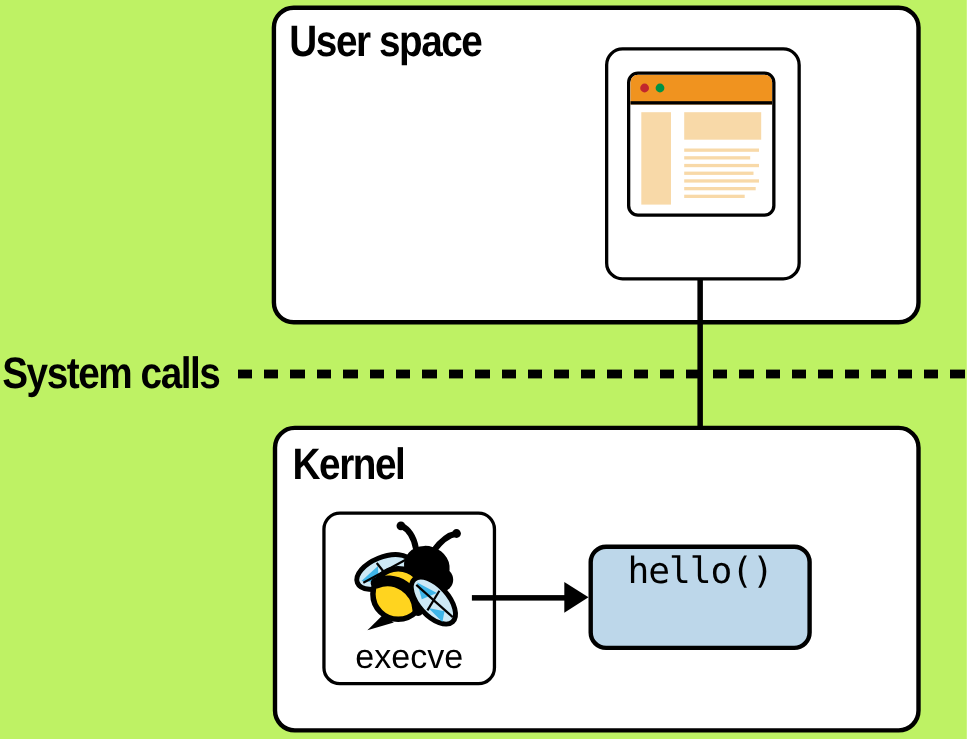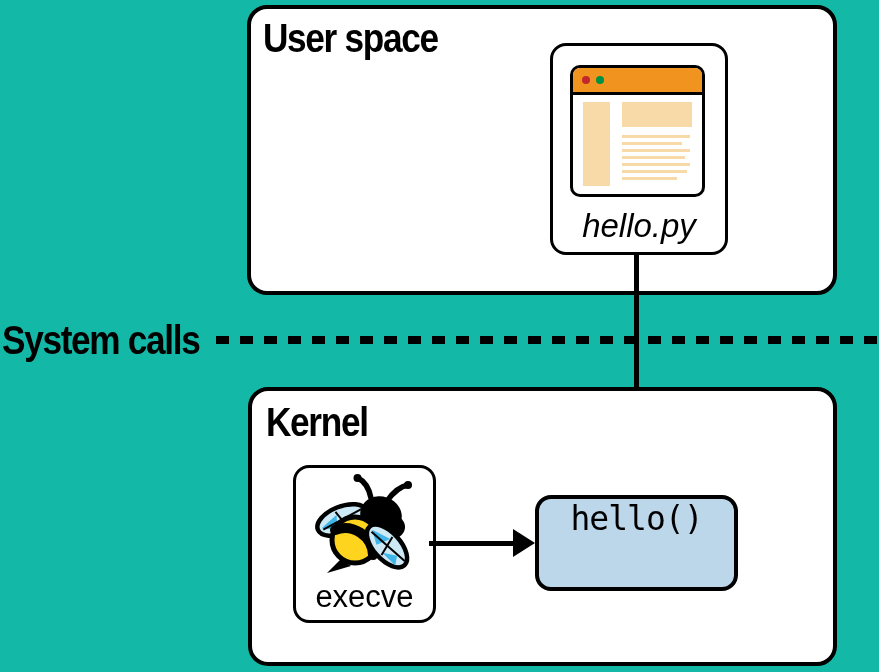--- a/index.html
+++ b/index.html
@@ -1,17 +1,17 @@
 <!DOCTYPE html>
 <html style="--line-black: #000000; --orange-titlebar: #F0931F; --peach-content: #F8D9A8; --red-dot: #C1272D; --green-dot: #009245; --blue-box: #BDD7EA; --bee-yellow: #FFD41F; --wing-blue: #CDE9F6; --wing-accent: #3FB5E8;"><head>
 <meta charset="utf-8">
 <style>
   html,body { margin:0; padding:0; background:#ffffff; }
   #canvas {
-    position:relative; width:879px; height:672px; background:#14b8a6; overflow:hidden;
+    position:relative; width:879px; height:672px; background:#bef264; overflow:hidden;
     font-family:"Liberation Sans", sans-serif; color:#000;
   }
 
   
   .frame {
     position:absolute; background:#fff;
     border:4px solid var(--line-black,#000); border-radius:20px;
     box-sizing:border-box;
   }
   #user-space-box { left:247px; top:5px;  width:590px; height:290px; }
@@ -71,21 +71,21 @@
   }
   #h-arrow-line { left:429px; top:541px; width:87px; height:5px; }
   #h-arrow-head {
     position:absolute; left:513px; top:529px; width:0; height:0;
     border-top:14px solid transparent; border-bottom:14px solid transparent;
     border-left:22px solid var(--line-black,#000);
   }
 
   
   #execve-box {
-    left:293px; top:465px; width:143px; height:158px;
+    left:293px; top:465px; width:158px; height:158px;
     border-width:3.5px; border-radius:16px;
   }
   #bee-icon { position:absolute; left:50%; top:2px; transform:translateX(-50%); }
   #execve-label {
     position:absolute; left:0; right:0; bottom:8px; text-align:center;
     font-size:31px; line-height:1;
   }
   #hello-fn-box {
     left:535px; top:495px; width:203px; height:96px;
     background:var(--blue-box,#BDD7EA); border-radius:16px;
@@ -115,21 +115,20 @@
       <div class="peach" id="bc-hero"></div>
       <div class="bc-line" style="top:40px;width:68px;"></div>
       <div class="bc-line" style="top:47px;width:60px;"></div>
       <div class="bc-line" style="top:54px;width:68px;"></div>
       <div class="bc-line" style="top:61px;width:63px;"></div>
       <div class="bc-line" style="top:68px;width:68px;"></div>
       <div class="bc-line" style="top:75px;width:65px;"></div>
       <div class="bc-line" style="top:82px;width:55px;"></div>
     </div>
   </div>
-  <div id="hello-py-label">hello.py</div>
 
   <div class="arrow-line" id="v-arrow-line"></div>
   <div id="v-arrow-head"></div>
 
   <div class="heading" id="system-calls-label">System calls</div>
   <div id="system-calls-line"></div>
 
   <div class="frame" id="kernel-box"></div>
   <div class="heading" id="kernel-label">Kernel</div>
 

